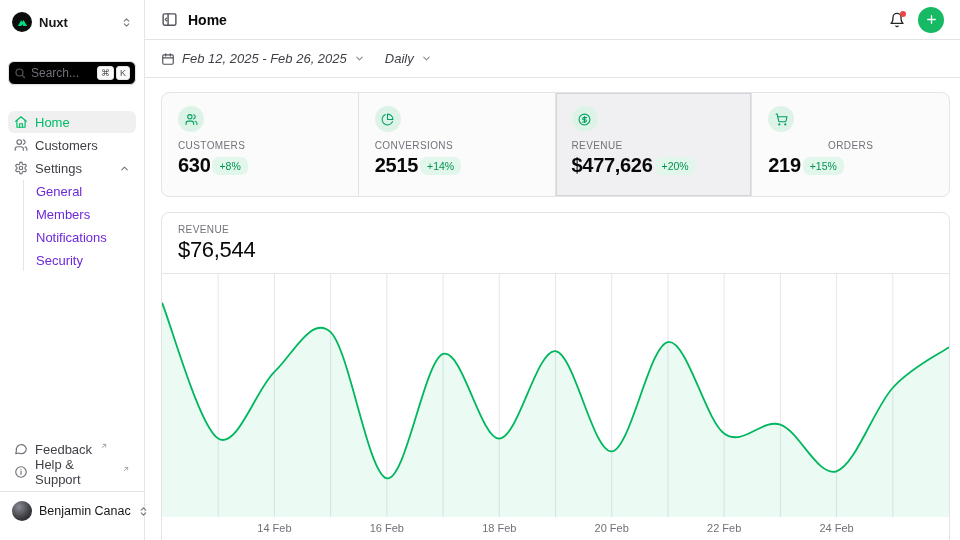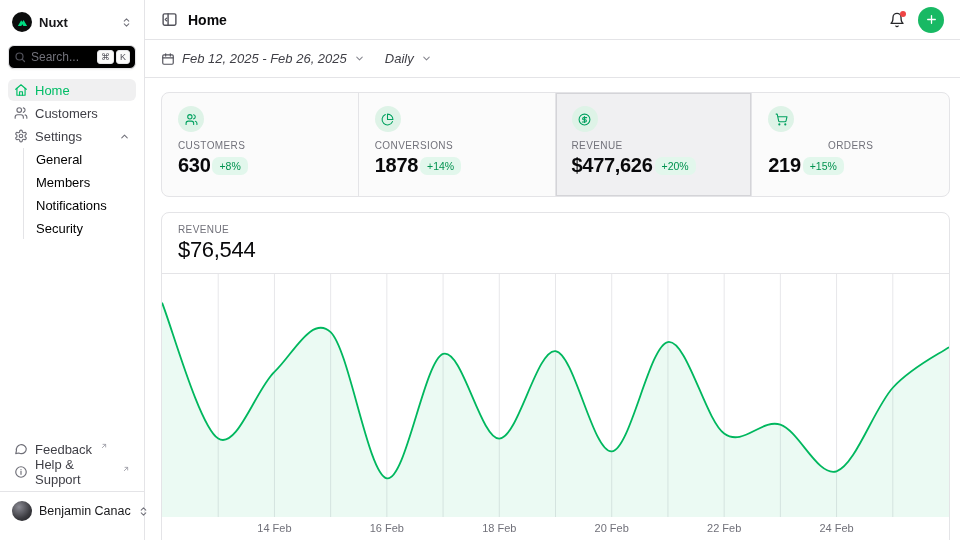--- a/index.html
+++ b/index.html
@@ -1,38 +1,38 @@
 <!DOCTYPE html>
 <html><head>
 <meta charset="utf-8">
 <style>
   * { margin:0; padding:0; box-sizing:border-box; }
   html,body { width:960px; height:540px; }
   body { font-family:"Liberation Sans", sans-serif; background:#fff; color:#18181b; overflow:hidden; }
   .app { display:flex; width:960px; height:540px; overflow:hidden; background:#fff; }
 
   
-  .sidebar { width:145px; min-width:145px; border-right:1px solid #e4e4e7; display:flex; flex-direction:column; padding:8px; background:#fff; }
+  .sidebar { width:145px; min-width:145px; border-right:1px solid #e4e4e7; display:flex; flex-direction:column; padding:8px; background:#fff;gap:16px; }
   .logo-row { display:flex; align-items:center; gap:7px; padding:4px 4px; height:28px; border-radius:6px; cursor:pointer; }
   .logo-circle { width:20px; height:20px; border-radius:50%; background:#0c0d0d; display:flex; align-items:center; justify-content:center; flex:0 0 auto; }
   .logo-name { font-size:13px; font-weight:700; color:#18181b; }
   .selector-icon { margin-left:auto; color:#71717a; display:flex; }
   .searchbox { margin-top:9px; height:24px; border:1px solid #e4e4e7; border-radius:6px; background:#000000; box-shadow:0 1px 2px rgba(0,0,0,.05); display:flex; align-items:center; gap:5px; padding:0 5px; cursor:text; }
   .searchbox .ph { font-size:12px; color:#71717a; }
   .kbds { margin-left:auto; display:flex; gap:2px; }
   .kbd { font-size:9px; color:#52525b; border:1px solid #e4e4e7; background:#fafafa; border-radius:3px; padding:1px 3px; min-width:13px; text-align:center; line-height:10px; }
   .nav { margin-top:10px; display:flex; flex-direction:column; gap:1px; }
   .nav-item { display:flex; align-items:center; gap:7px; height:22px; padding:0 6px; border-radius:6px; font-size:13px; color:#3f3f46; cursor:pointer; }
   .nav-item .nicon { display:flex; color:#6f6f78; flex:0 0 auto; }
   .nav-item.active { background:#f0f0f1; color:#00bd66; font-weight:500; }
   .nav-item.active .nicon { color:#00bd66; }
   .count-badge { margin-left:auto; font-size:10px; line-height:13px; color:#52525b; border:1px solid #e4e4e7; border-radius:4px; padding:0 4px; background:#fff; }
   .chev-right { margin-left:auto; color:#71717a; display:flex; }
   .subnav { margin-left:15px; border-left:1px solid #e4e4e7; display:flex; flex-direction:column; gap:1px; }
-  .subnav-item { height:22px; display:flex; align-items:center; padding-left:12px; font-size:13px; color:#000000; border-radius:6px; cursor:pointer; }
+  .subnav-item { height:22px; display:flex; align-items:center; padding-left:12px; font-size:13px; color:#6d28d9; border-radius:6px; cursor:pointer; }
   .side-footer { margin-top:auto; display:flex; flex-direction:column; gap:1px; }
   .ext-arrow { color:#9d9da6; display:flex; margin-left:1px; margin-bottom:6px; }
   .user-wrap { border-top:1px solid #e4e4e7; margin:7px -8px 8px; padding:6px 8px 0; }
   .user-row { display:flex; align-items:center; gap:7px; height:26px; padding:0 4px; border-radius:6px; cursor:pointer; }
   .avatar { width:20px; height:20px; border-radius:50%; background:radial-gradient(circle at 35% 30%, #8a8a93, #3b3b40 60%, #1c1c1f); flex:0 0 auto; }
   .user-name { font-size:12.5px; font-weight:500; color:#18181b; white-space:nowrap; }
 
   
   .main { flex:1; display:flex; flex-direction:column; min-width:0; }
   .topbar { height:40px; min-height:40px; border-bottom:1px solid #e4e4e7; display:flex; align-items:center; padding:0 16px; gap:10px; }
@@ -279,21 +279,21 @@
 
         <div class="stat">
           <span class="stat-icon">
             <svg width="13" height="13" viewBox="0 0 24 24" fill="none" stroke="currentColor" stroke-width="2" stroke-linecap="round" stroke-linejoin="round">
                 <path d="M21.21 15.89A10 10 0 1 1 8 2.83"></path>
                 <path d="M22 12A10 10 0 0 0 12 2v10z"></path>
               </svg>
           </span>
           <div class="stat-label">CONVERSIONS</div>
           <div class="stat-value-row">
-            <span class="stat-value">1878</span>
+            <span class="stat-value">2515</span>
             <span class="stat-delta">+14%</span>
           </div>
         </div>
 
         <div class="stat selected">
           <span class="stat-icon">
             <svg width="13" height="13" viewBox="0 0 24 24" fill="none" stroke="currentColor" stroke-width="2" stroke-linecap="round" stroke-linejoin="round">
                 <circle cx="12" cy="12" r="10"></circle>
                 <path d="M16 8.5h-5.5a2 2 0 1 0 0 4h3a2 2 0 1 1 0 4H8"></path>
                 <path d="M12 17.5v-11"></path>

